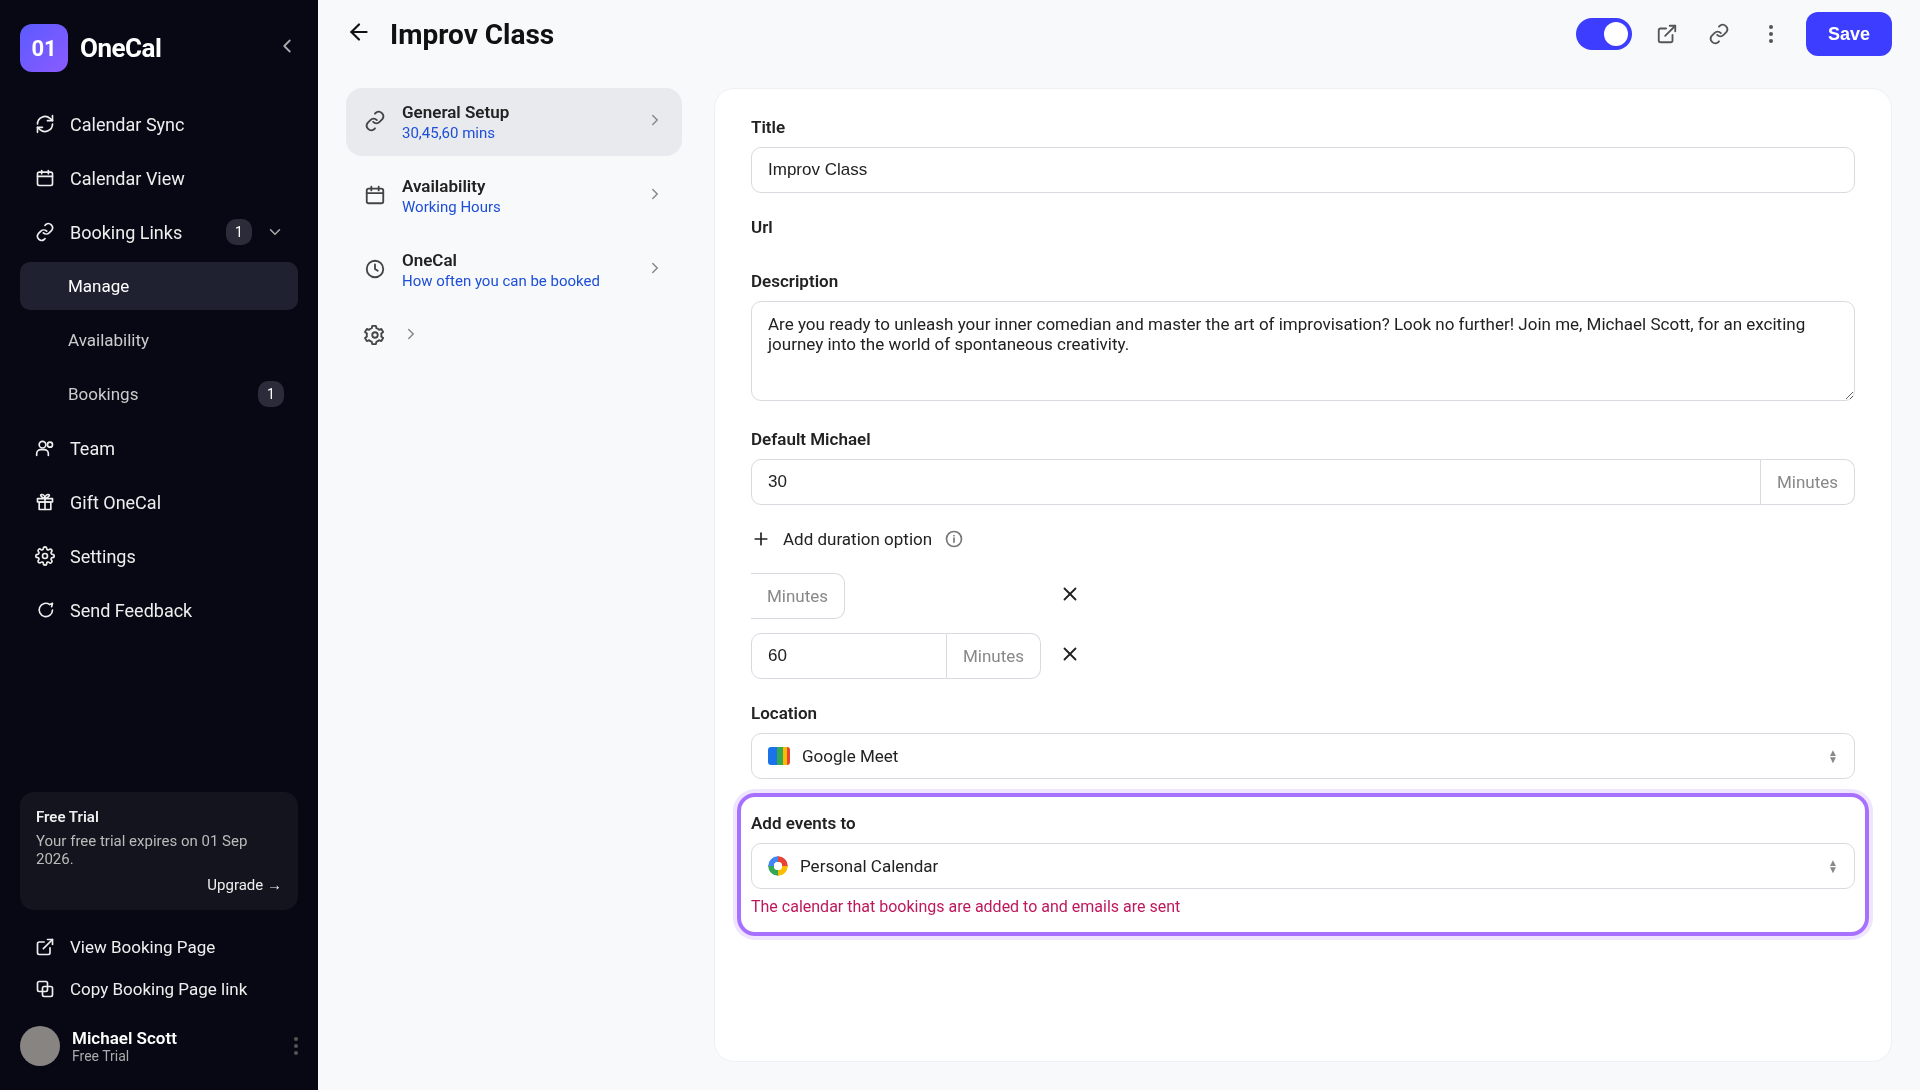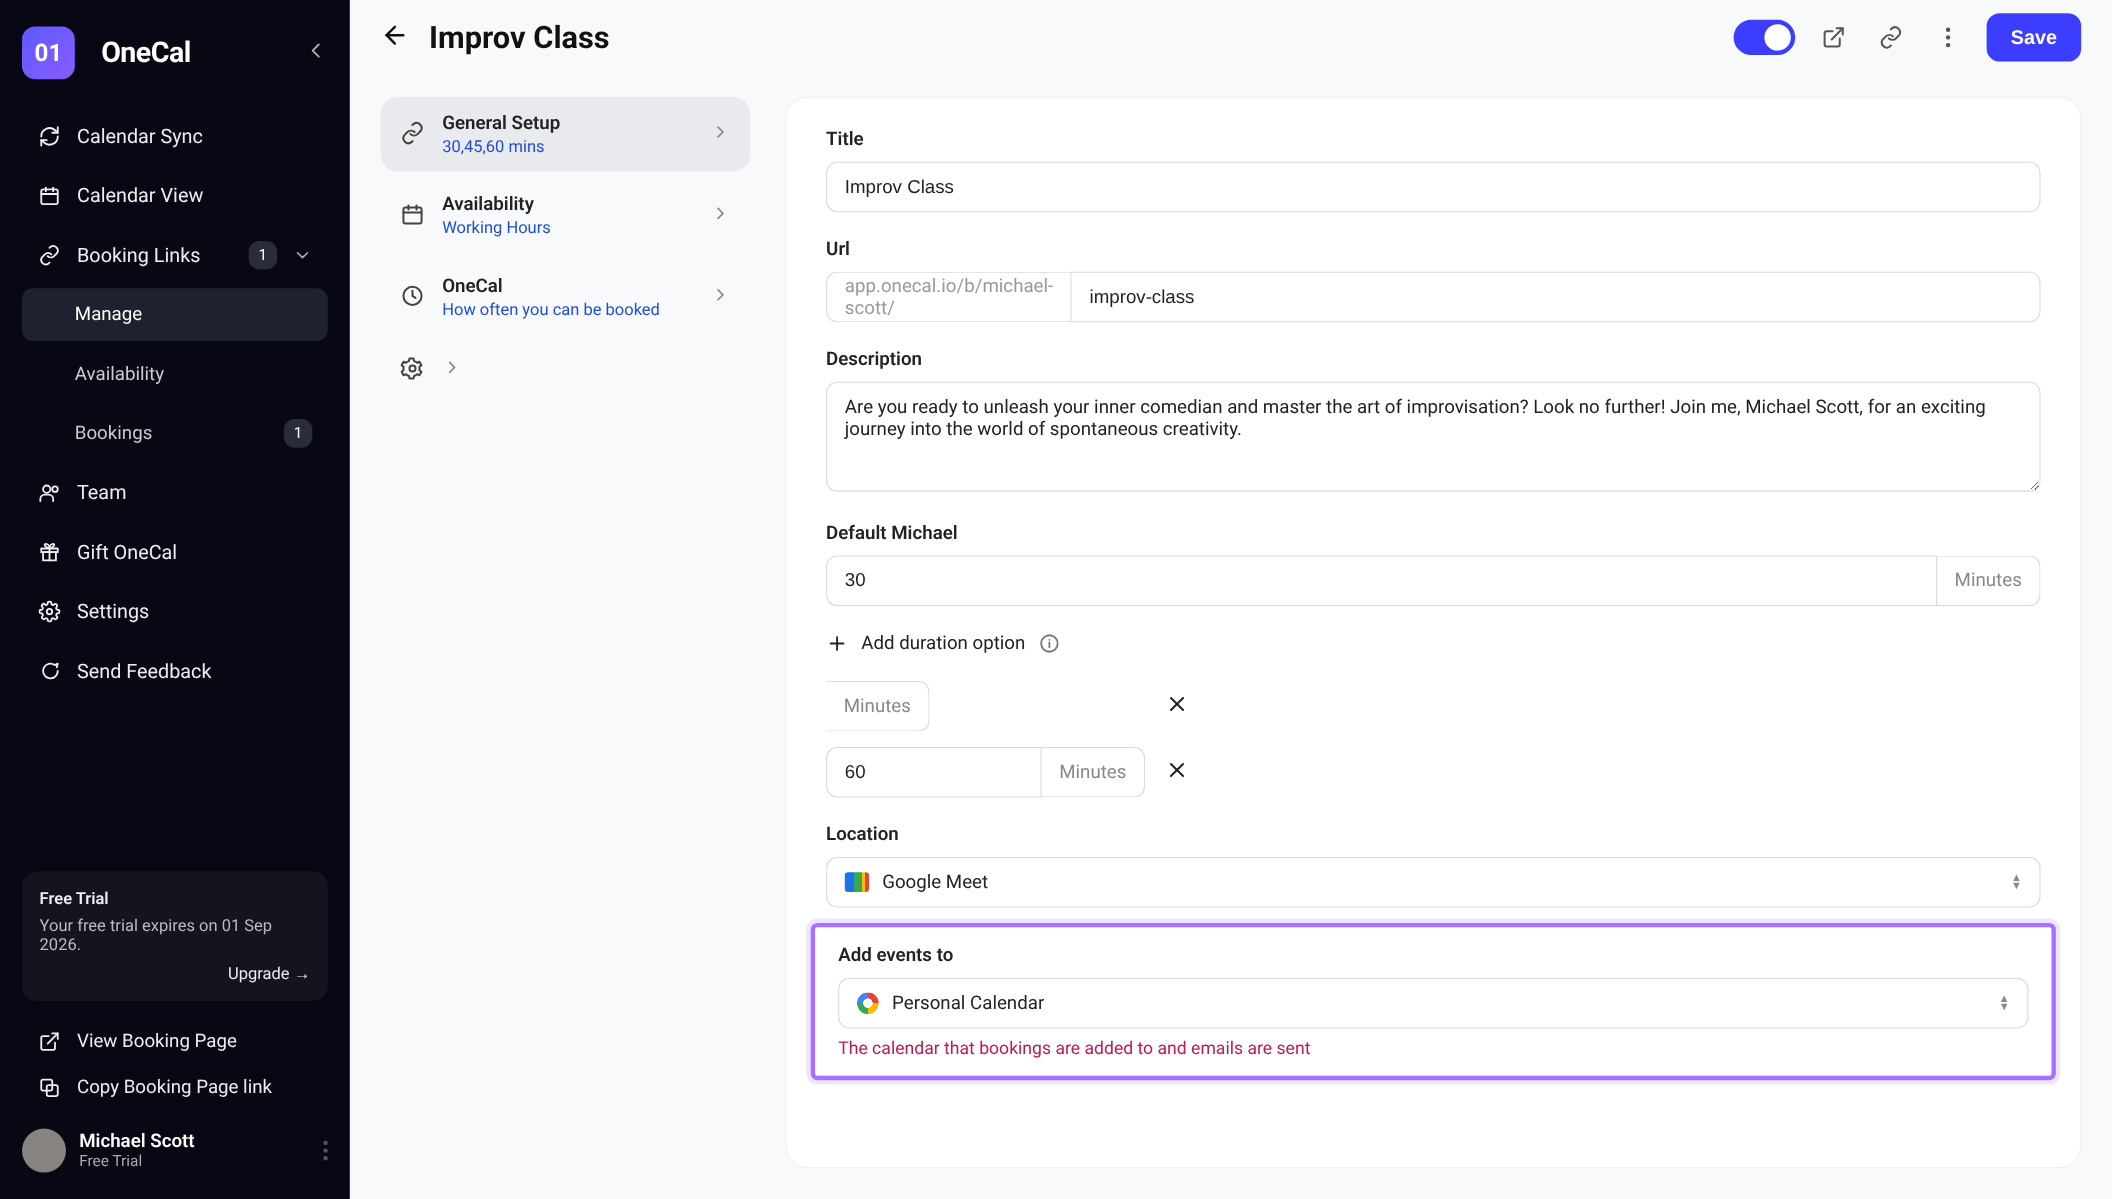--- a/index.html
+++ b/index.html
@@ -20,21 +20,21 @@
     display: flex;
     flex-direction: column;
     padding: 24px 20px;
   }
   .sidebar-header {
     display: flex;
     align-items: center;
     justify-content: space-between;
     margin-bottom: 28px;
   }
-  .logo { display: flex; align-items: center; gap: 24px; }
+  .logo { display: flex; align-items: center; gap: 12px; }
   .logo-mark {
     width: 48px; height: 48px;
     background: linear-gradient(135deg,#5b5bff,#8b5bff);
     border-radius: 12px;
     display: flex; align-items: center; justify-content: center;
     font-weight: 700; color: #fff; font-size: 22px;
   }
   .logo-name { font-size: 26px; font-weight: 700; color: #fff; letter-spacing: -0.5px; }
   .collapse-btn { color: #aaa; cursor: pointer; }
   .nav { display:flex; flex-direction:column; gap:6px; }
@@ -138,22 +138,22 @@
     border-radius:3px;
   }
   .g-logo {
     display:inline-block; width:20px; height:20px; border-radius:50%;
     background: conic-gradient(#ea4335 0 25%, #fbbc04 0 50%, #34a853 0 75%, #4285f4 0);
     -webkit-mask: radial-gradient(circle at center, transparent 30%, black 31%);
     mask: radial-gradient(circle at center, transparent 30%, black 31%);
   }
   .updown { color:#888; display:flex; flex-direction:column; line-height:7px; font-size:10px;}
   .highlight-box {
-    border:4px solid #a770ff; border-radius:6px;
-    padding:16px 21px;
+    border:4px solid #a770ff; border-radius:18px;
+    padding:16px 10px;
     margin:-10px -14px;
     box-shadow: 0 0 0 4px rgba(167,112,255,0.18);
   }
   .helper-text { color:#be185d; font-size:16px; margin-top:8px;}
   svg { stroke: currentColor; stroke-width:2; fill:none; stroke-linecap:round; stroke-linejoin:round; }
 </style>
 </head>
 <body>
 
 <aside class="sidebar">
@@ -390,24 +390,20 @@
     </div>
 
     <div class="panel">
       <div>
         <label class="form-label">Title</label>
         <input class="text-input" value="Improv Class" style="">
       </div>
 
       <div>
         <label class="form-label">Url</label>
-        <div class="url-row">
-          <div class="url-prefix">app.onecal.io/b/michael-scott/</div>
-          <input class="text-input url-slug" value="improv-class" style="">
-        </div>
       </div>
 
       <div>
         <label class="form-label">Description</label>
         <textarea class="text-input" style="">Are you ready to unleash your inner comedian and master the art of improvisation? Look no further! Join me, Michael Scott, for an exciting journey into the world of spontaneous creativity.</textarea>
       </div>
 
       <div>
         <label class="form-label">Default Michael</label>
         <div class="dur-input-group">

